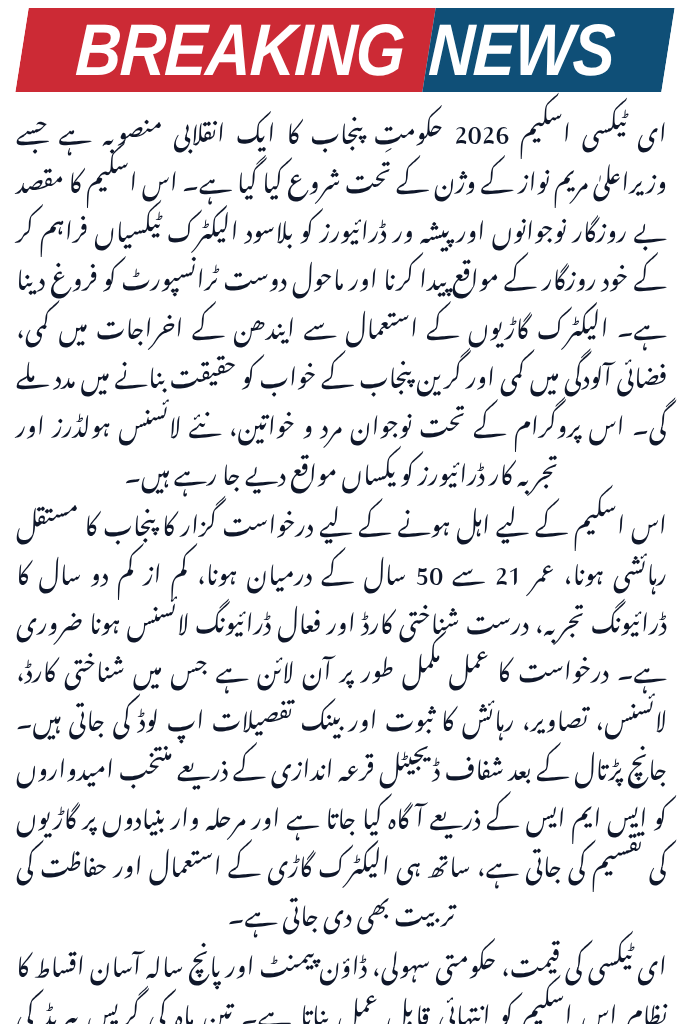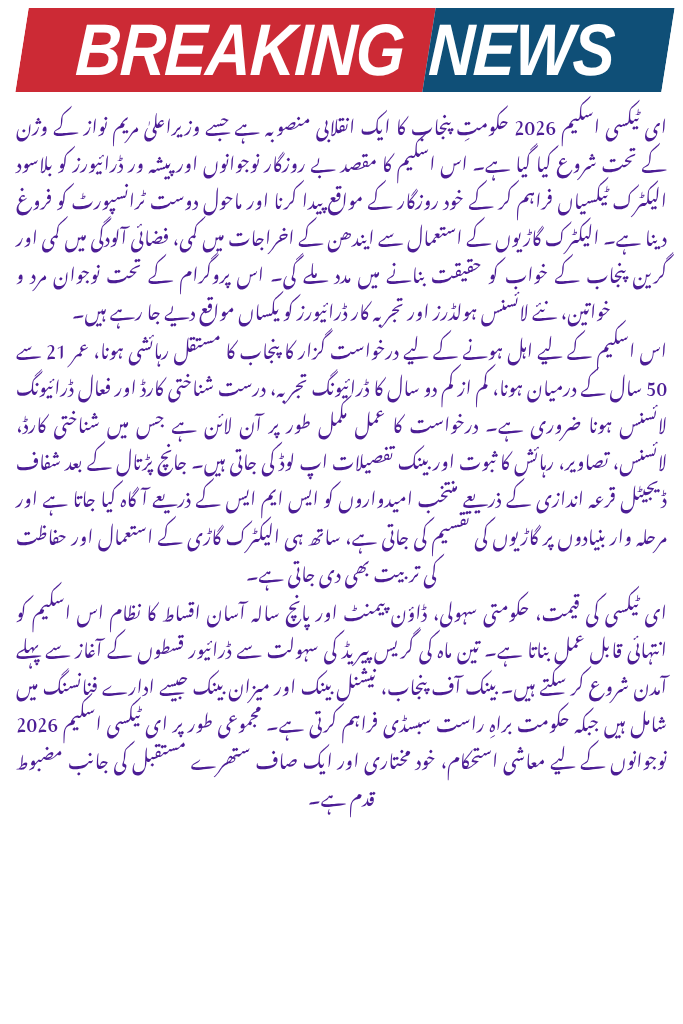--- a/index.html
+++ b/index.html
@@ -66,23 +66,23 @@
 
   
   .article {
     padding: 4px 16px 0 16px;
     direction: rtl;
     text-align: justify;
     text-align-last: center;
   }
   .para {
     font-family: "Noto Nastaliq Urdu", "DejaVu Sans", serif;
-    font-size: 19px;
+    font-size: 25px;
     line-height: 1.95;
-    color: #4c1d95;
+    color: #0f172a;
     margin: 0 0 2px 0;
     direction: rtl;
     text-align: justify;
     text-align-last: center;
     word-spacing: 1px;
   }
 </style>
 </head>
 <body>
 

